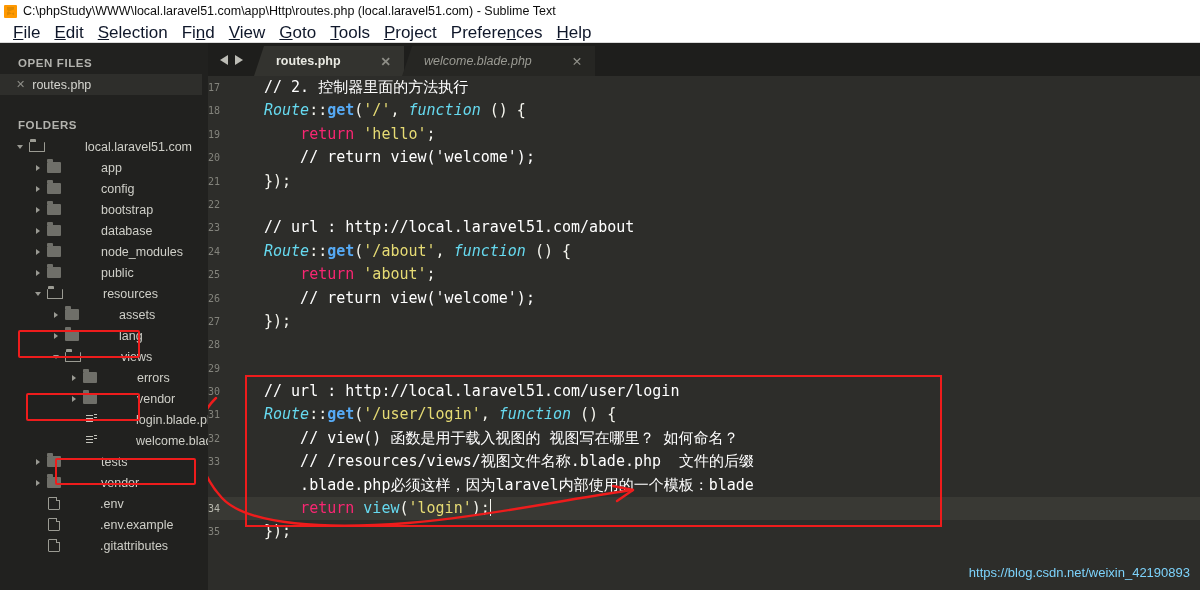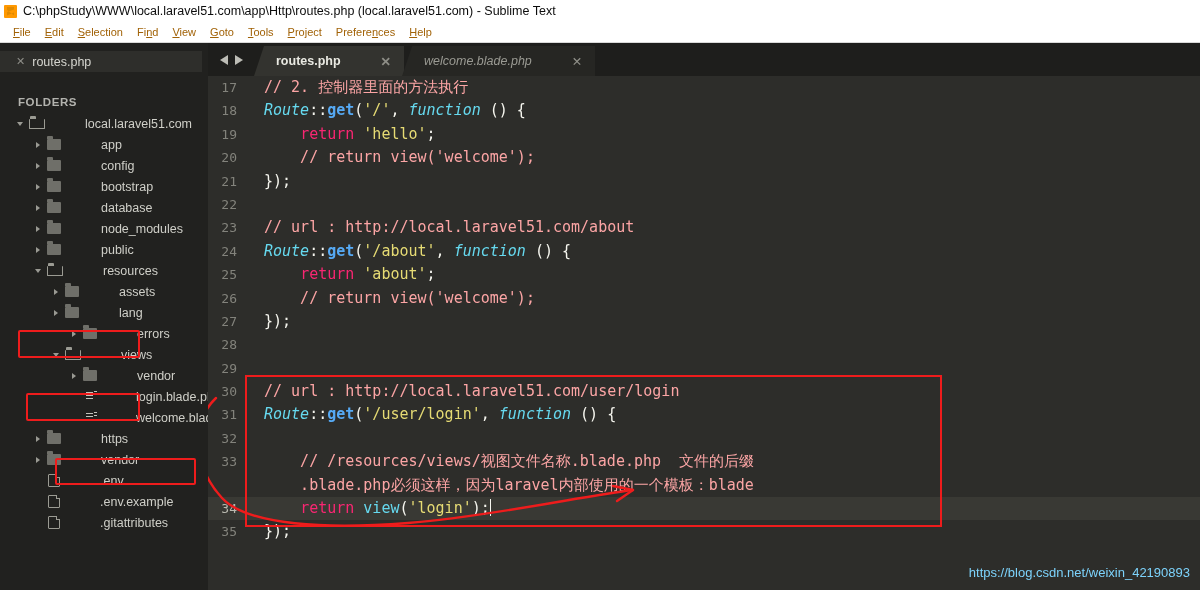--- a/index.html
+++ b/index.html
@@ -29,21 +29,21 @@
     font-size:12.5px;color:#0c0c0c;white-space:nowrap;
     font-family:"Liberation Sans", sans-serif;
   }
 
   
   .menubar{
     height:21px;background:#ffffff;display:flex;align-items:center;
     padding-left:6px;box-sizing:border-box;border-bottom:1px solid #d9d9d9;
   }
   .menu-item{
-    font-size:11px;color:#a16207;padding:0 7px;line-height:21px;cursor:default;
+    font-size:17px;color:#0f172a;padding:0 7px;line-height:21px;cursor:default;
     white-space:nowrap;
   }
   .menu-item u{text-decoration:underline;}
 
   
   .main{display:flex;height:547px;}
 
   
   .sidebar{
     width:208px;flex:0 0 208px;background:#21211f;
@@ -149,29 +149,29 @@
 
   
   .code{
     position:absolute;top:33px;left:0;right:0;bottom:0;
     font-family:"DejaVu Sans Mono","Liberation Mono",monospace;
     font-size:15px;line-height:23.4px;
     overflow:hidden;
   }
   .cline{display:flex;height:23.4px;align-items:center;white-space:pre;}
   .gutter{
-    width:40px;flex:0 0 40px;text-align:right;padding-right:11px;
-    box-sizing:border-box;color:#83837c;font-size:13px;
+    width:40px;flex:0 0 40px;text-align:left;padding-right:11px;
+    box-sizing:border-box;color:#83837c;font-size:10px;
   }
   .ctext{padding-left:16px;}
   .cline.current{background:#393934;}
   .cline.current .gutter{color:#b8b8ae;}
 
   
-  .c-com{color:#fca5a5;}
+  .c-com{color:#ffffff;}
   .c-kw{color:#f92672;margin-top:20px;}
   .c-str{color:#e6db74;}
   .c-pl{color:#f6f6ef;}
   .c-cls{color:#66d9ef;font-style:italic;}
   .c-blue{color:#56aaf5;font-weight:bold;}
   .c-ital{color:#66d9ef;font-style:italic;}
   .c-cyan{color:#66d9ef;}
   .cursor{
     display:inline-block;width:1.5px;height:17px;background:#f6f6ef;
     vertical-align:-3px;margin-left:0px;
@@ -207,20 +207,21 @@
     <div class="menu-item"><u>G</u>oto</div>
     <div class="menu-item"><u>T</u>ools</div>
     <div class="menu-item"><u>P</u>roject</div>
     <div class="menu-item">Prefere<u>n</u>ces</div>
     <div class="menu-item"><u>H</u>elp</div>
   </div>
 
   <div class="main">
 
     <div class="sidebar">
+      <div class="side-head">OPEN FILES</div>
       <div class="open-file">
         <span class="close-x">✕</span>
         <span class="open-file-name">routes.php</span>
       </div>
 
       <div class="side-head folders-head">FOLDERS</div>
 
       <div id="tree">
           <div class="row ind0">
             <span class="tw">
@@ -285,33 +286,33 @@
             <span class="folder-ico"></span>
             <span class="lbl">assets</span>
           </div>
           <div class="row ind2">
             <span class="tw">
               <span class="tri"></span>
             </span>
             <span class="folder-ico"></span>
             <span class="lbl">lang</span>
           </div>
-          <div class="row ind3">
-            <span class="tw">
-              <span class="tri"></span>
-            </span>
-            <span class="folder-ico"></span>
-            <span class="lbl">errors</span>
-          </div>
           <div class="row ind2">
             <span class="tw">
               <span class="tri open"></span>
             </span>
             <span class="folder-ico open-f"></span>
             <span class="lbl">views</span>
+          </div>
+          <div class="row ind3">
+            <span class="tw">
+              <span class="tri"></span>
+            </span>
+            <span class="folder-ico"></span>
+            <span class="lbl">errors</span>
           </div>
           <div class="row ind3">
             <span class="tw">
               <span class="tri"></span>
             </span>
             <span class="folder-ico"></span>
             <span class="lbl">vendor</span>
           </div>
           <div class="row ind3">
             <span class="tw"></span>
@@ -321,21 +322,21 @@
           <div class="row ind3">
             <span class="tw"></span>
             <span class="file-ico lines"></span>
             <span class="lbl">welcome.blade.php</span>
           </div>
           <div class="row ind1">
             <span class="tw">
               <span class="tri"></span>
             </span>
             <span class="folder-ico"></span>
-            <span class="lbl">https</span>
+            <span class="lbl">tests</span>
           </div>
           <div class="row ind1">
             <span class="tw">
               <span class="tri"></span>
             </span>
             <span class="folder-ico"></span>
             <span class="lbl">vendor</span>
           </div>
           <div class="row ind1">
             <span class="tw"></span>
@@ -385,21 +386,21 @@
           <div class="cline"><span class="gutter">22</span><span class="ctext"><span class="c-pl"></span></span></div>
           <div class="cline"><span class="gutter">23</span><span class="ctext"><span class="c-com">// url : http://local.laravel51.com/about</span></span></div>
           <div class="cline"><span class="gutter">24</span><span class="ctext"><span class="c-cls">Route</span><span class="c-pl">::</span><span class="c-blue">get</span><span class="c-pl">(</span><span class="c-str">'/about'</span><span class="c-pl">, </span><span class="c-ital">function</span><span class="c-pl"> () {</span></span></div>
           <div class="cline"><span class="gutter">25</span><span class="ctext"><span class="c-pl">    </span><span class="c-kw">return</span><span class="c-pl"> </span><span class="c-str">'about'</span><span class="c-pl">;</span></span></div>
           <div class="cline"><span class="gutter">26</span><span class="ctext"><span class="c-com">    // return view('welcome');</span></span></div>
           <div class="cline"><span class="gutter">27</span><span class="ctext"><span class="c-pl">});</span></span></div>
           <div class="cline"><span class="gutter">28</span><span class="ctext"><span class="c-pl"></span></span></div>
           <div class="cline"><span class="gutter">29</span><span class="ctext"><span class="c-pl"></span></span></div>
           <div class="cline"><span class="gutter">30</span><span class="ctext"><span class="c-com">// url : http://local.laravel51.com/user/login</span></span></div>
           <div class="cline"><span class="gutter">31</span><span class="ctext"><span class="c-cls">Route</span><span class="c-pl">::</span><span class="c-blue">get</span><span class="c-pl">(</span><span class="c-str">'/user/login'</span><span class="c-pl">, </span><span class="c-ital">function</span><span class="c-pl"> () {</span></span></div>
-          <div class="cline"><span class="gutter">32</span></div>
+          <div class="cline"><span class="gutter">32</span><span class="ctext"><span class="c-com">    // view() 函数是用于载入视图的 视图写在哪里？ 如何命名？</span></span></div>
           <div class="cline"><span class="gutter">33</span><span class="ctext"><span class="c-com">    // /resources/views/视图文件名称.blade.php  文件的后缀</span></span></div>
           <div class="cline"><span class="gutter"></span><span class="ctext"><span class="c-com">    .blade.php必须这样，因为laravel内部使用的一个模板：blade</span></span></div>
           <div class="cline current"><span class="gutter">34</span><span class="ctext"><span class="c-pl">    </span><span class="c-kw">return</span><span class="c-pl"> </span><span class="c-cyan">view</span><span class="c-pl">(</span><span class="c-str">'login'</span><span class="c-pl">);</span><span class="cursor"></span></span></div>
           <div class="cline"><span class="gutter">35</span><span class="ctext"><span class="c-pl">});</span></span></div>
         </div>
 
       <div class="code-box" style="left:37px;top:332px;width:693px;height:148px;"></div>
 
       <svg class="curve-svg" width="985" height="557" viewBox="0 0 985 557">
         <path d="M 8 355 C -14 375, -18 420, 14 455 C 40 483, 120 486, 200 480 C 280 474, 380 452, 425 447" fill="none" stroke="#ee1c1c" stroke-width="2.4" stroke-linecap="round"></path>

